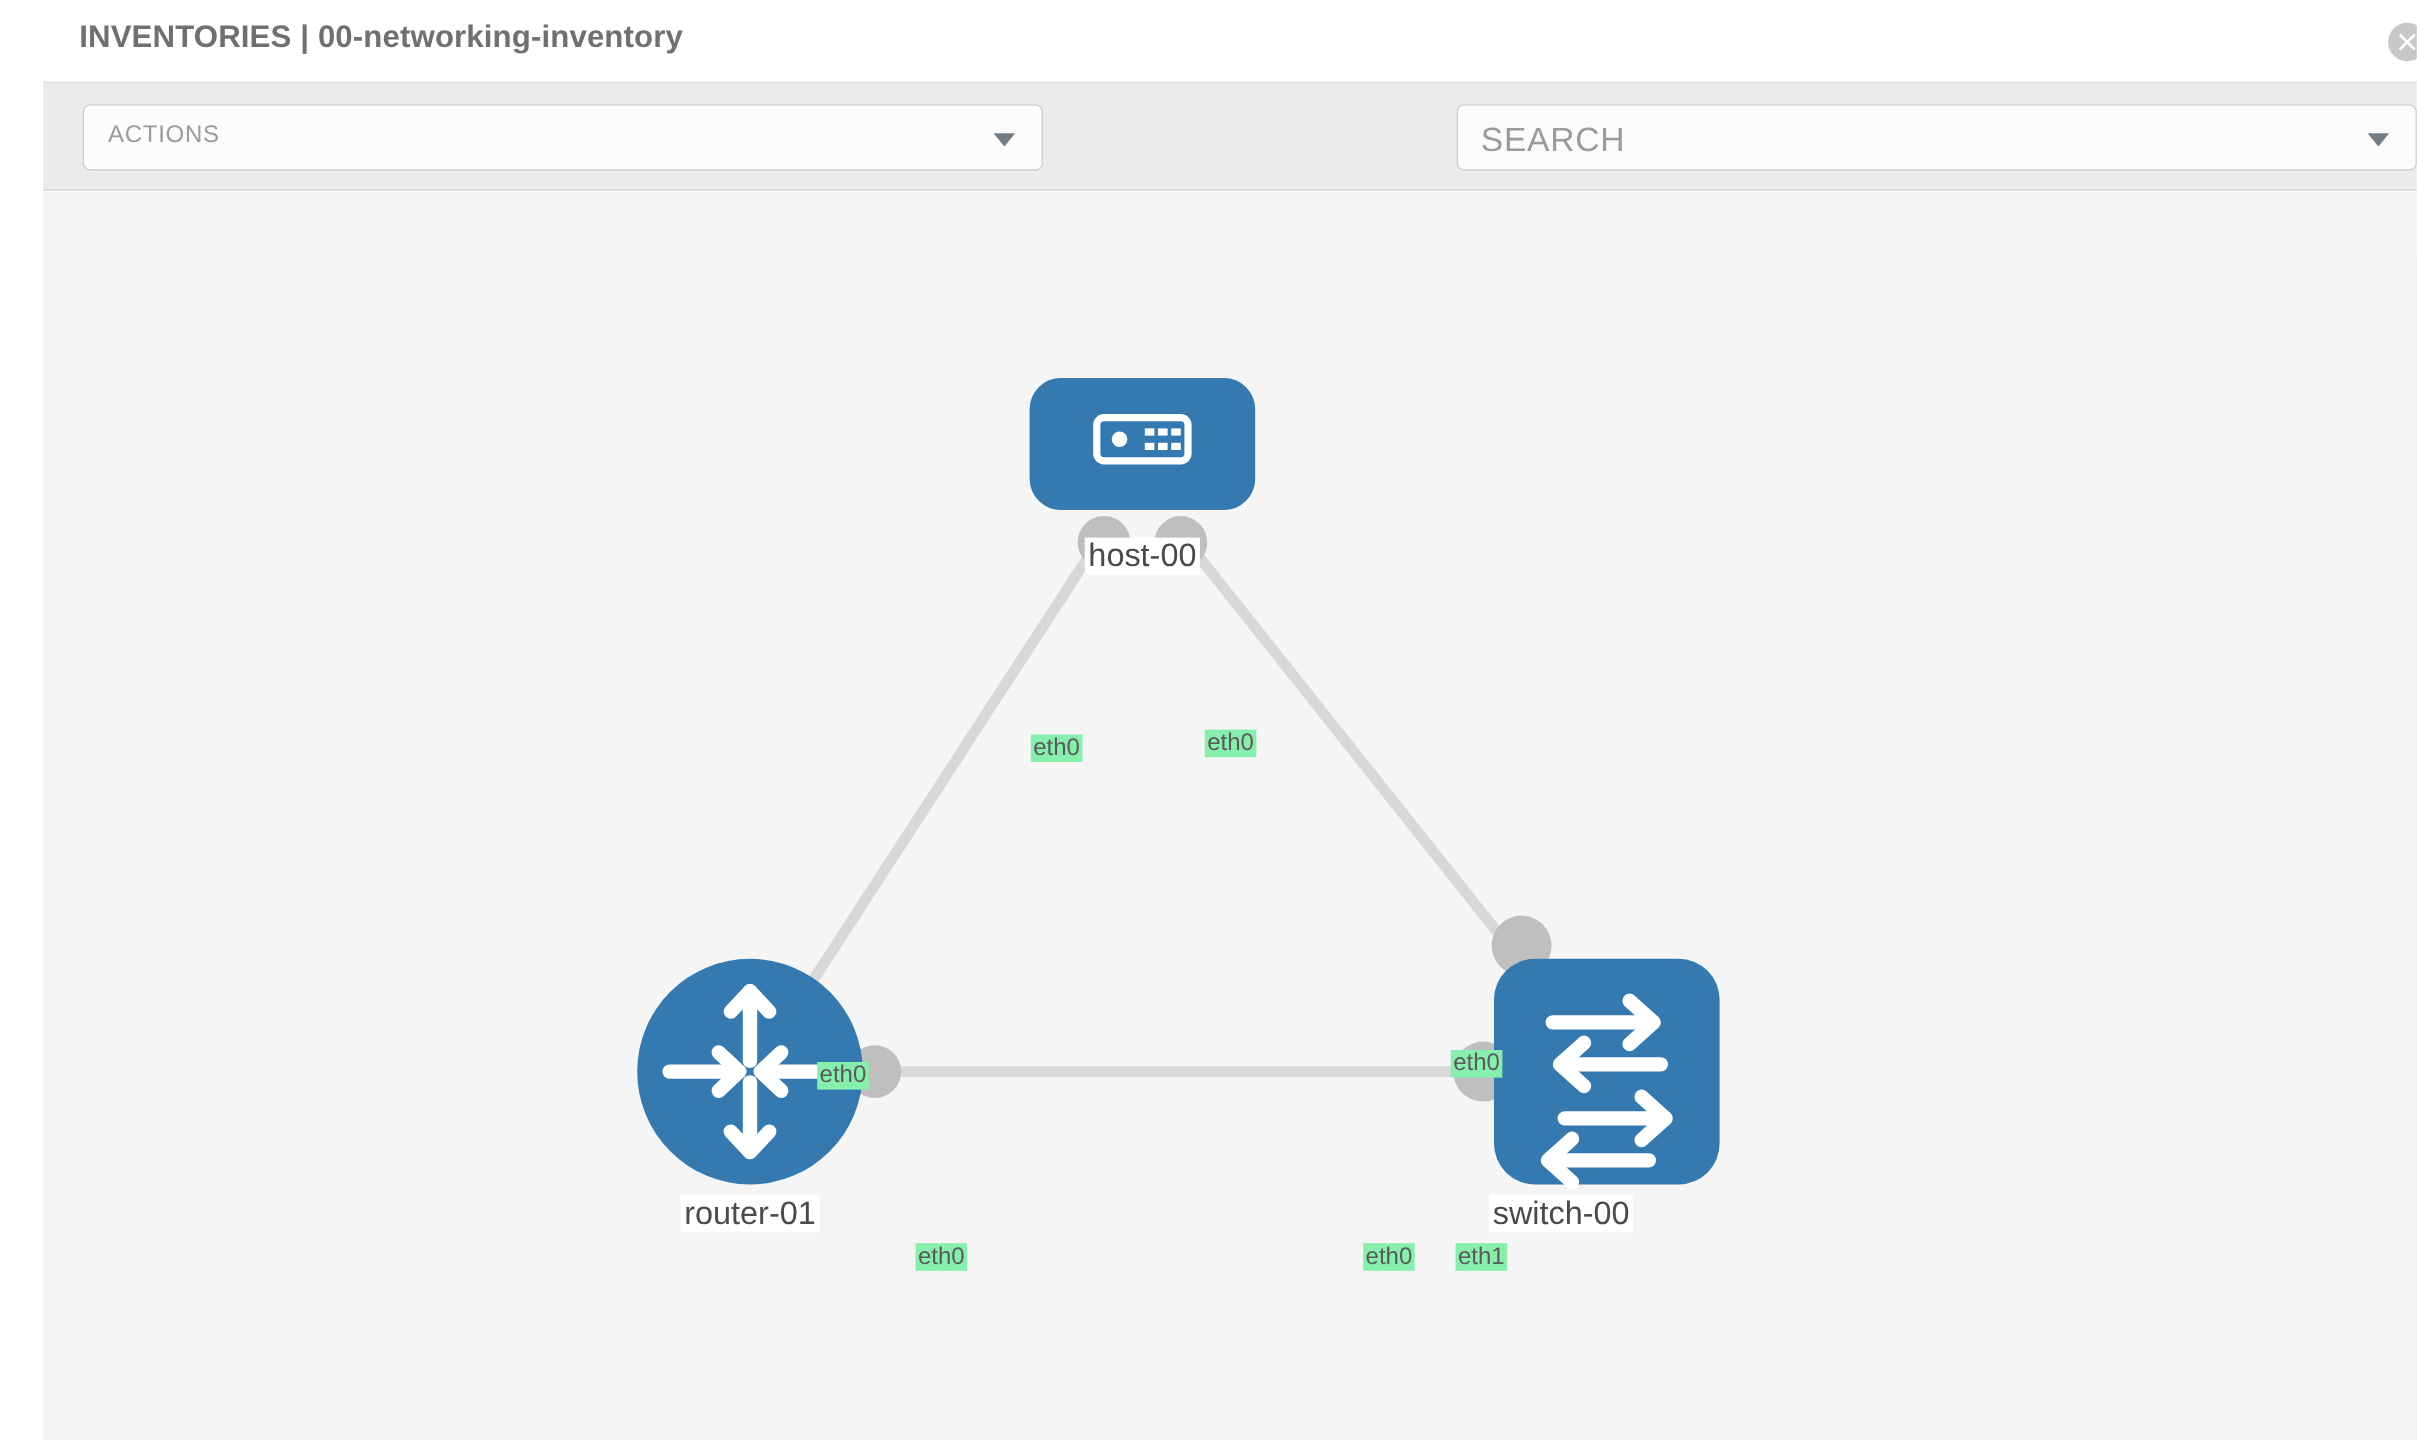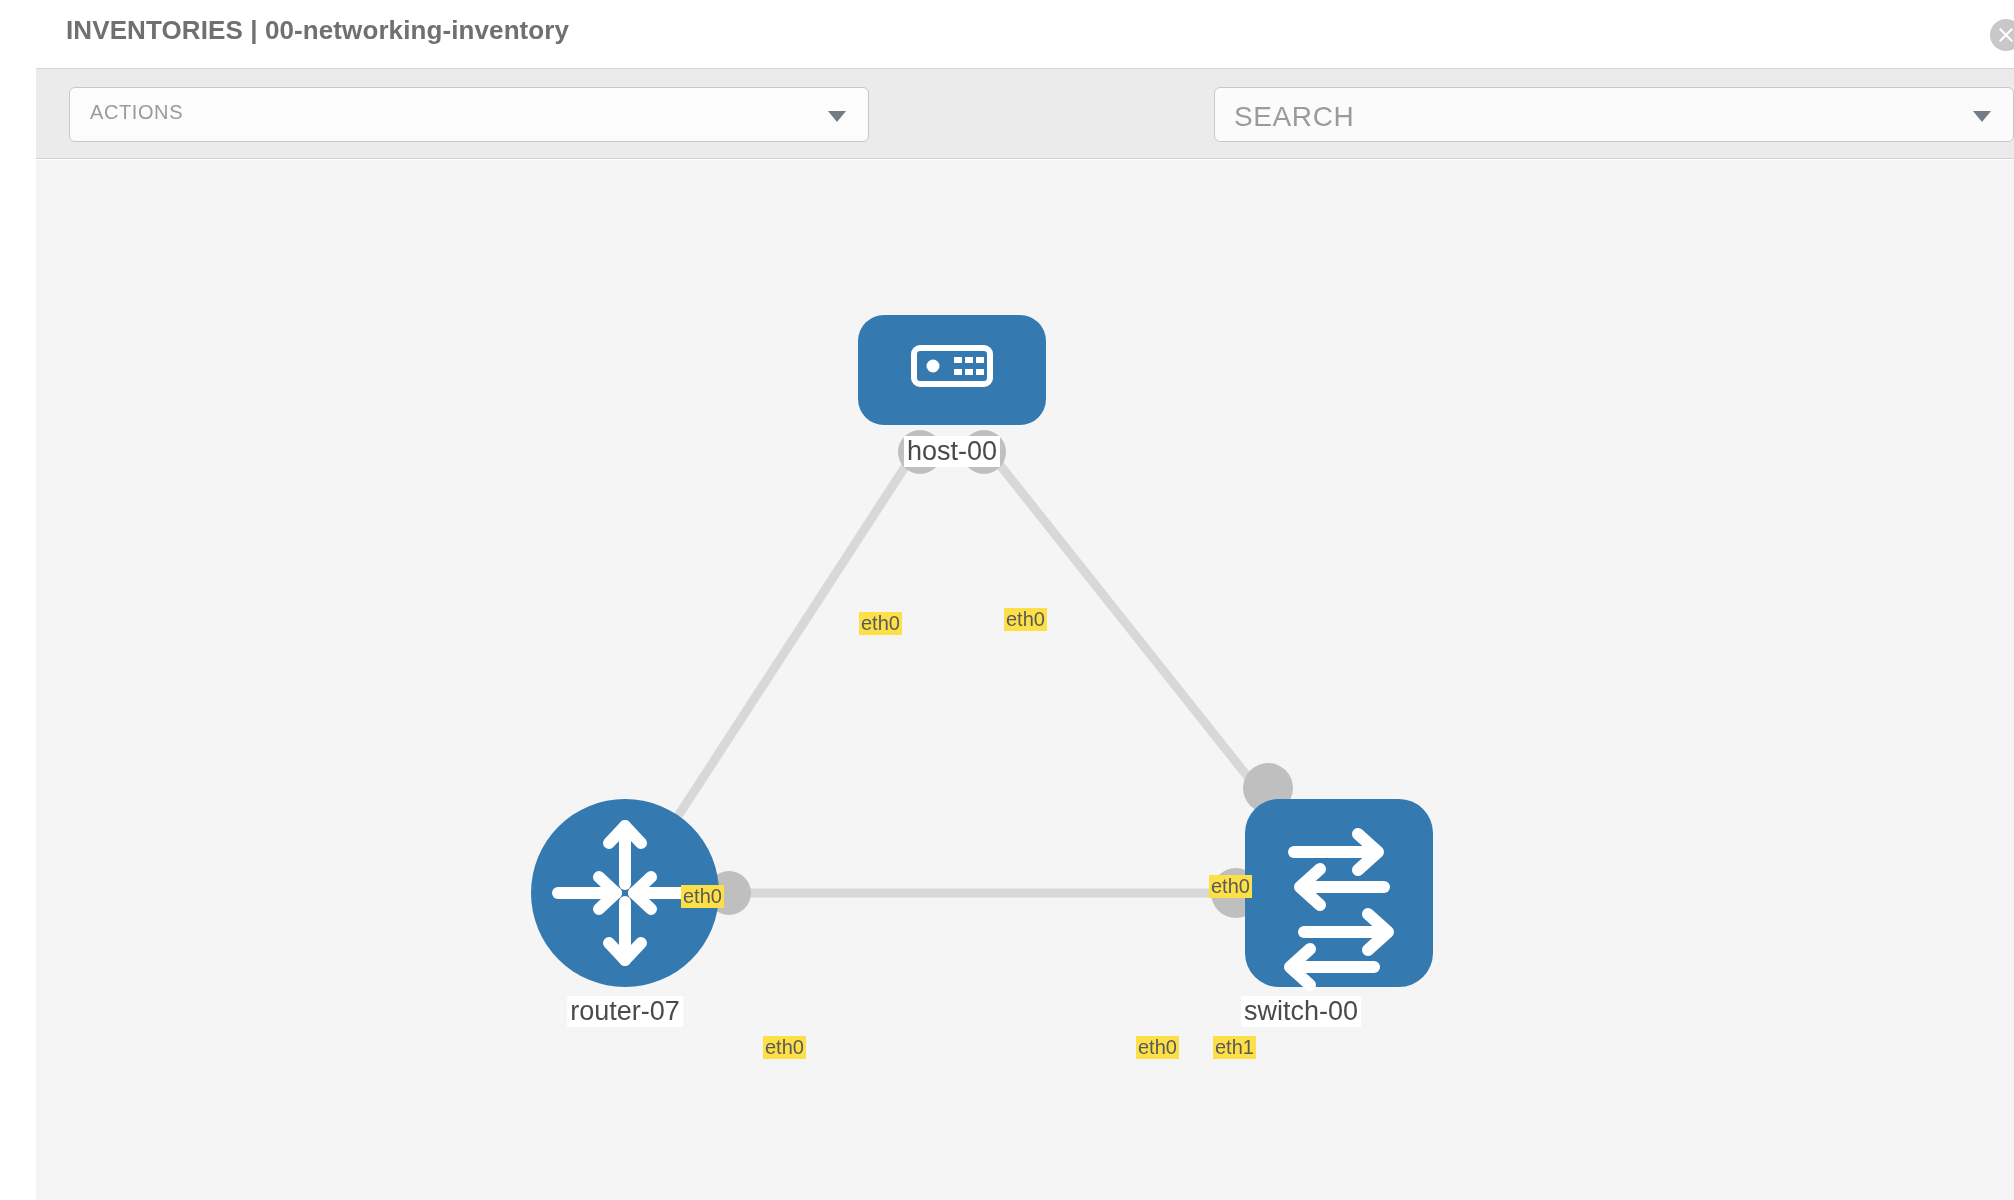--- a/index.html
+++ b/index.html
@@ -140,21 +140,21 @@
     color: #4a4a4a;
     background: #ffffff;
     padding: 0 3px;
     white-space: nowrap;
     transform: translateX(-50%);
   }
   .edge-label {
     position: absolute;
     font-size: 20px;
     color: #5a5a5a;
-    background: #fde047;
+    background: #86efac;
     padding: 0 2px;
     white-space: nowrap;
   }
 </style>
 </head>
 <body>
 
 <div class="app">
 
   <div class="header">
@@ -248,22 +248,22 @@
           <path d="M1348 727 L1266 727"></path>
           <path d="M1284 709 L1264 727 L1284 745"></path>
           <path d="M1268 772 L1350 772"></path>
           <path d="M1332 754 L1352 772 L1332 790"></path>
           <path d="M1338 807 L1256 807"></path>
           <path d="M1274 789 L1254 807 L1274 825"></path>
         </g>
       </g>
     </svg>
 
-    <div class="node-label" style="left:916px; top:276px;">host-00</div>
-    <div class="node-label" style="left:589px; top:836px;">router-07</div>
+    <div class="node-label" style="left:916px; top:288px;">host-00</div>
+    <div class="node-label" style="left:589px; top:836px;">router-01</div>
     <div class="node-label" style="left:1265px; top:836px;">switch-00</div>
 
     <div class="edge-label" style="left:823px; top:452px;">eth0</div>
     <div class="edge-label" style="left:968px; top:448px;">eth0</div>
     <div class="edge-label" style="left:645px; top:725px;">eth0</div>
     <div class="edge-label" style="left:1173px; top:715px;">eth0</div>
     <div class="edge-label" style="left:727px; top:876px;">eth0</div>
     <div class="edge-label" style="left:1100px; top:876px;">eth0</div>
     <div class="edge-label" style="left:1177px; top:876px;">eth1</div>
 

